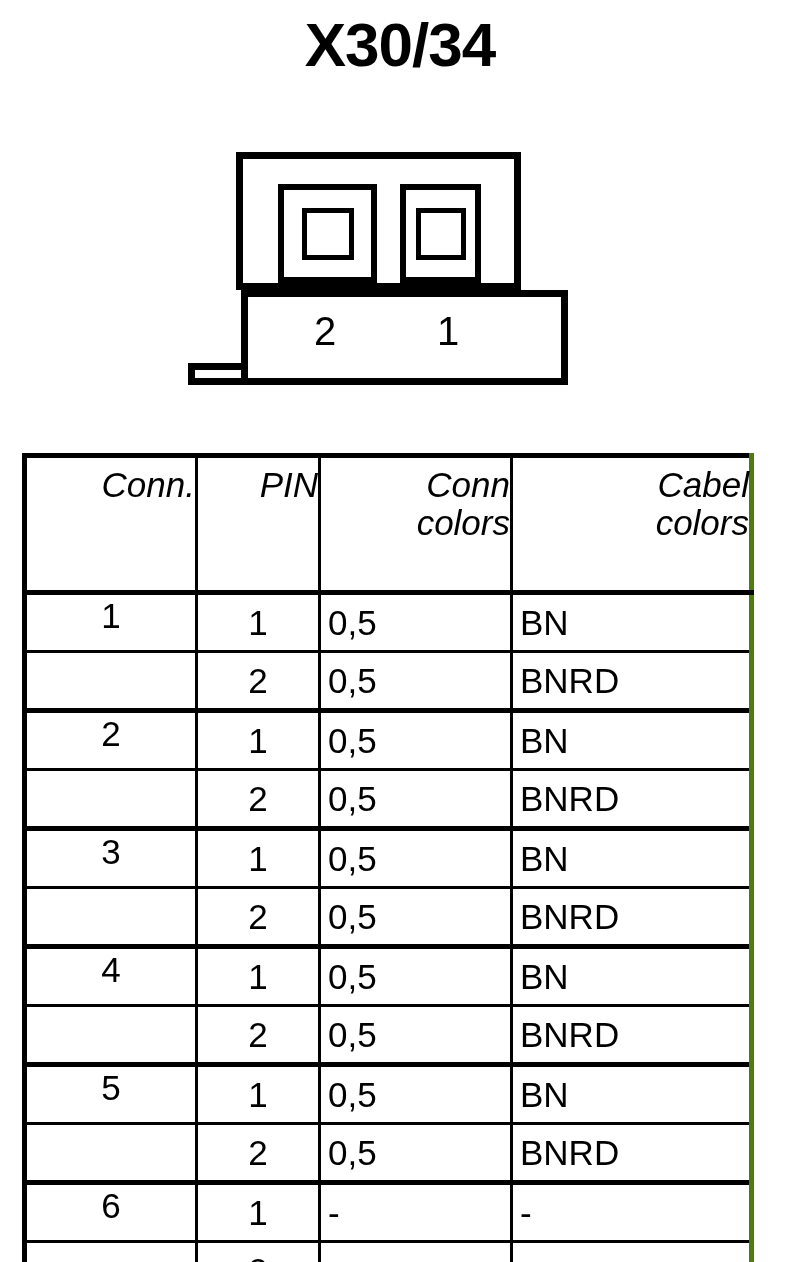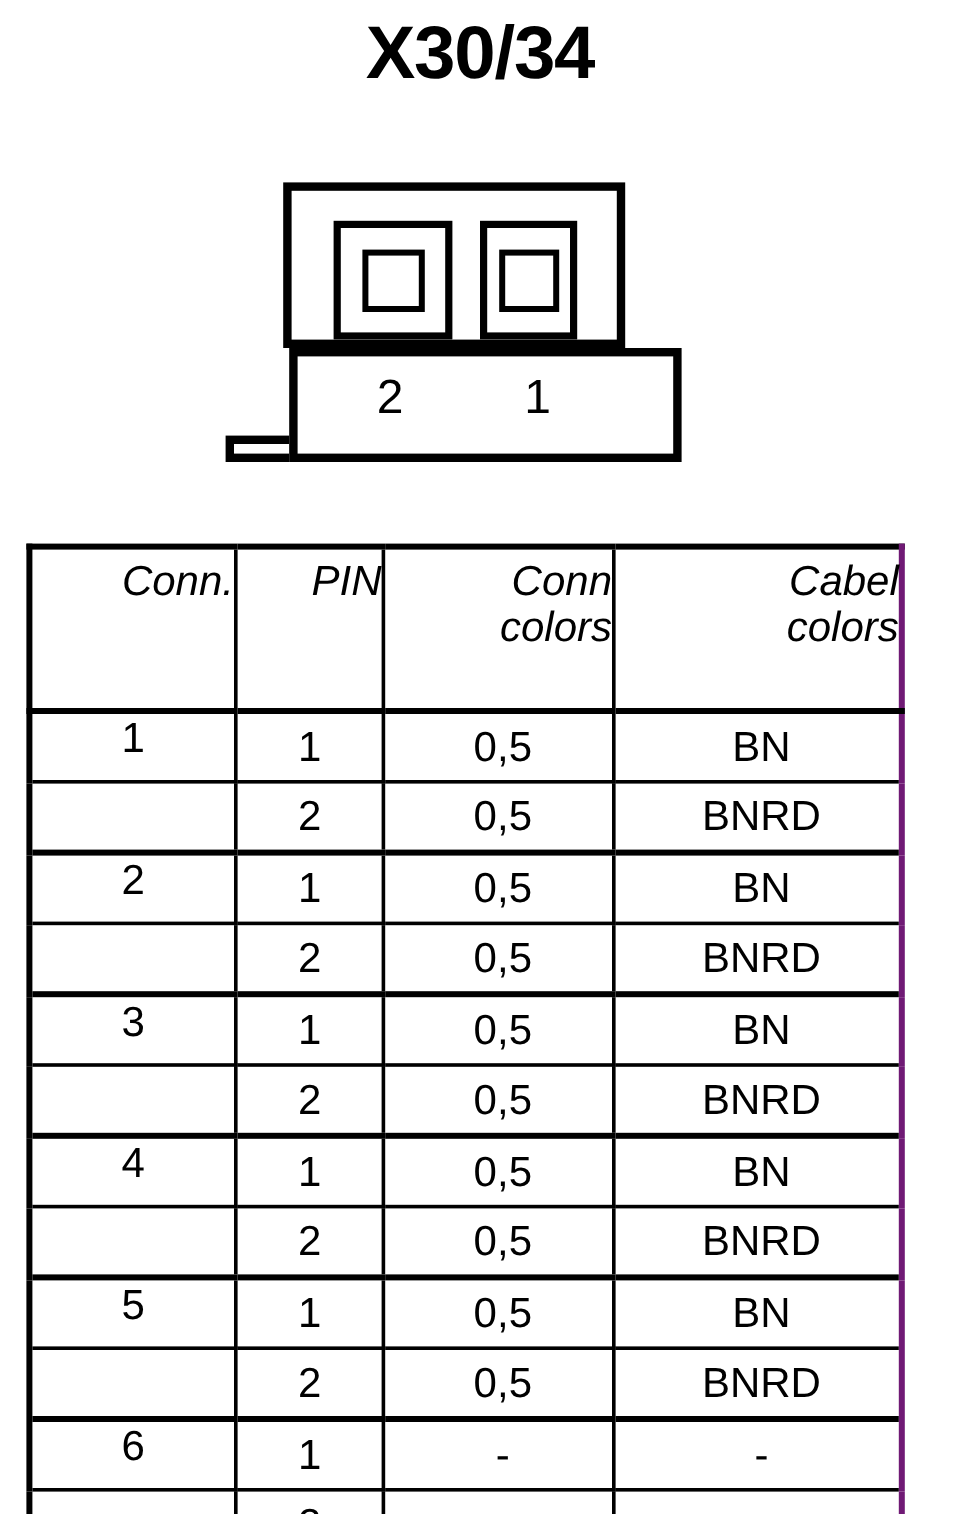--- a/index.html
+++ b/index.html
@@ -152,39 +152,39 @@
   #wiring-table td.cell-conn {
     text-align: center;
     vertical-align: top;
     padding-top: 2px;
   }
   #wiring-table td.cell-pin {
     text-align: center;
   }
   #wiring-table td.cell-cross,
   #wiring-table td.cell-colors {
-    text-align: center;
+    text-align: left;
     padding-left: 7px;
   }
   
   #wiring-table { outline: none; }
   #wiring-table tbody tr.group-start td {
     border-top: 5px solid #000;
   }
   #wiring-table thead th {
     border-top: 5px solid #000;
     border-bottom: 5px solid #000;
   }
   #wiring-table tbody tr:last-child td {
     border-bottom: 5px solid #000;
   }
   #wiring-table th:first-child,
   #wiring-table td:first-child { border-left: 5px solid #000; }
   #wiring-table th:last-child,
-  #wiring-table td:last-child  { border-right: 5px solid #701a75; }
+  #wiring-table td:last-child  { border-right: 5px solid #4d7c0f; }
 </style>
 </head>
 <body>
 
 <div id="page-title">X30/34</div>
 
 <div id="connector-diagram">
 
   <div class="conn-upper-body">
 

